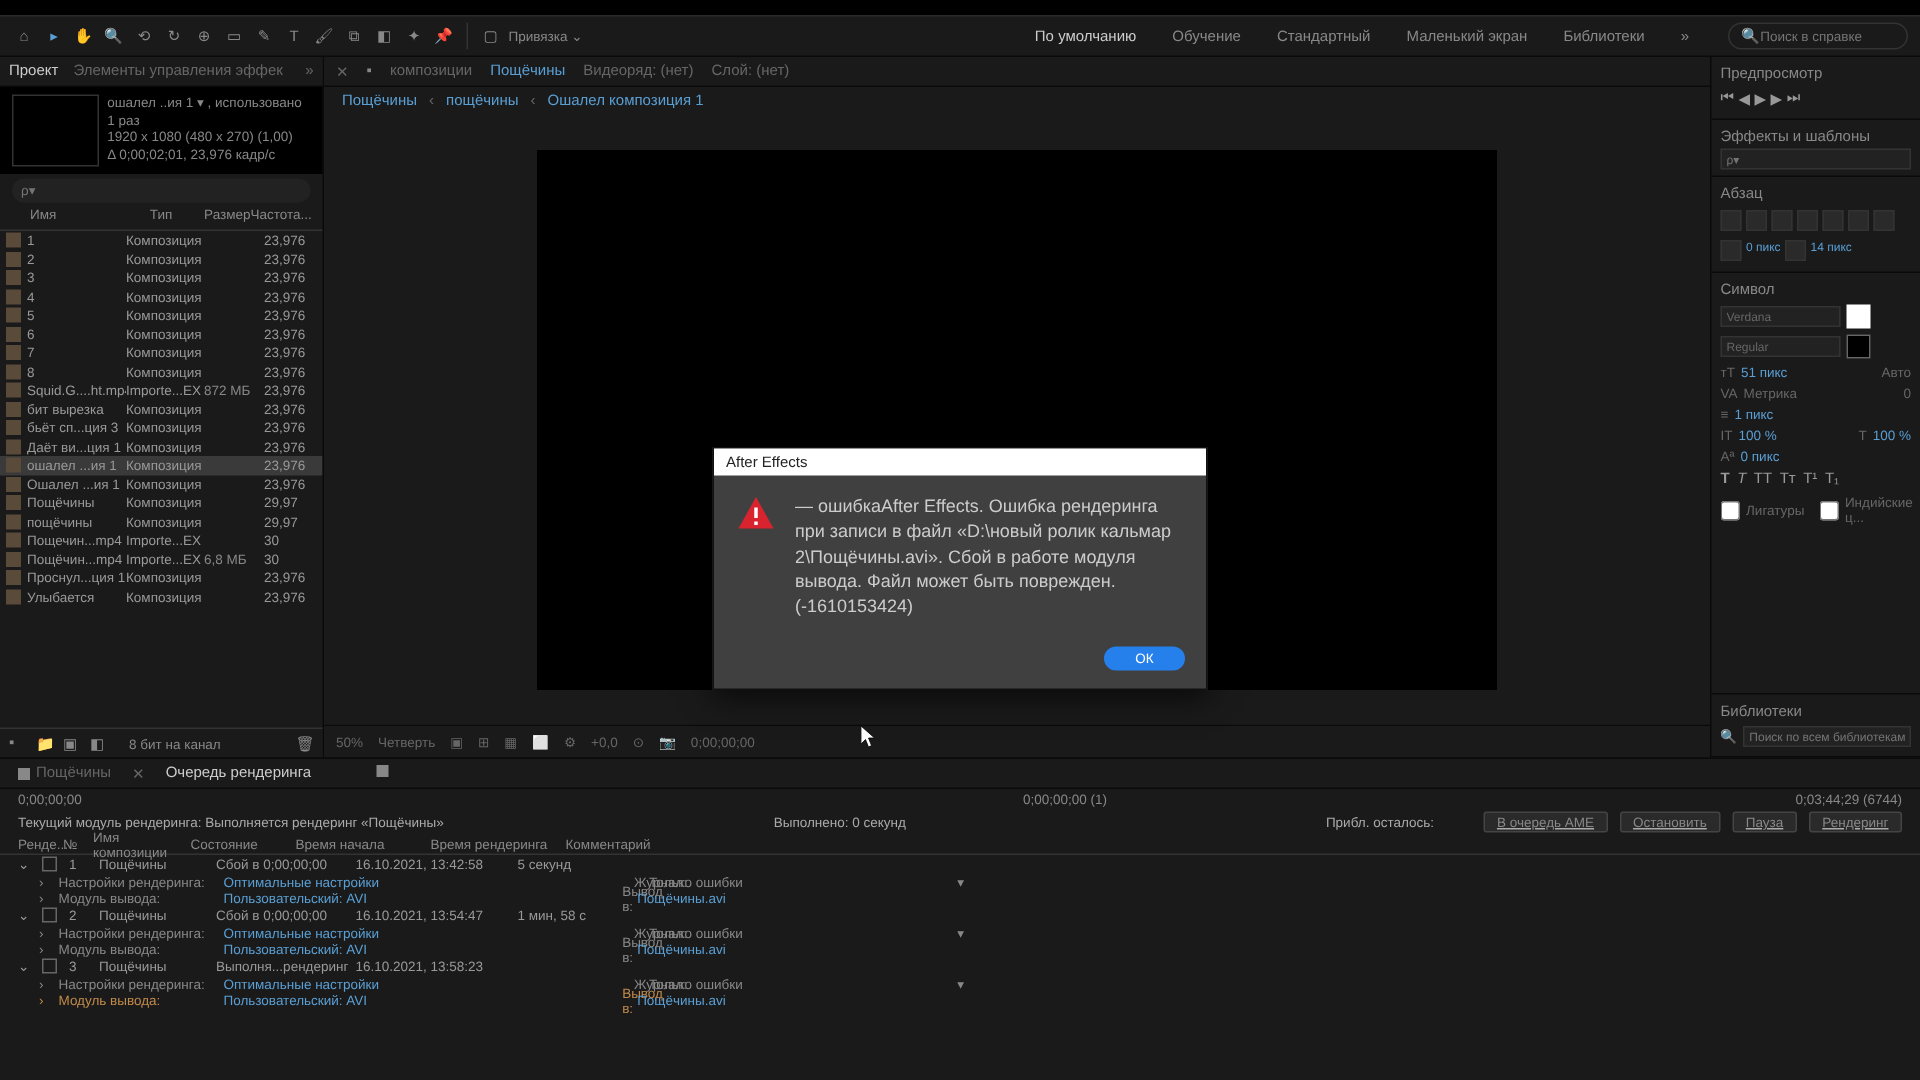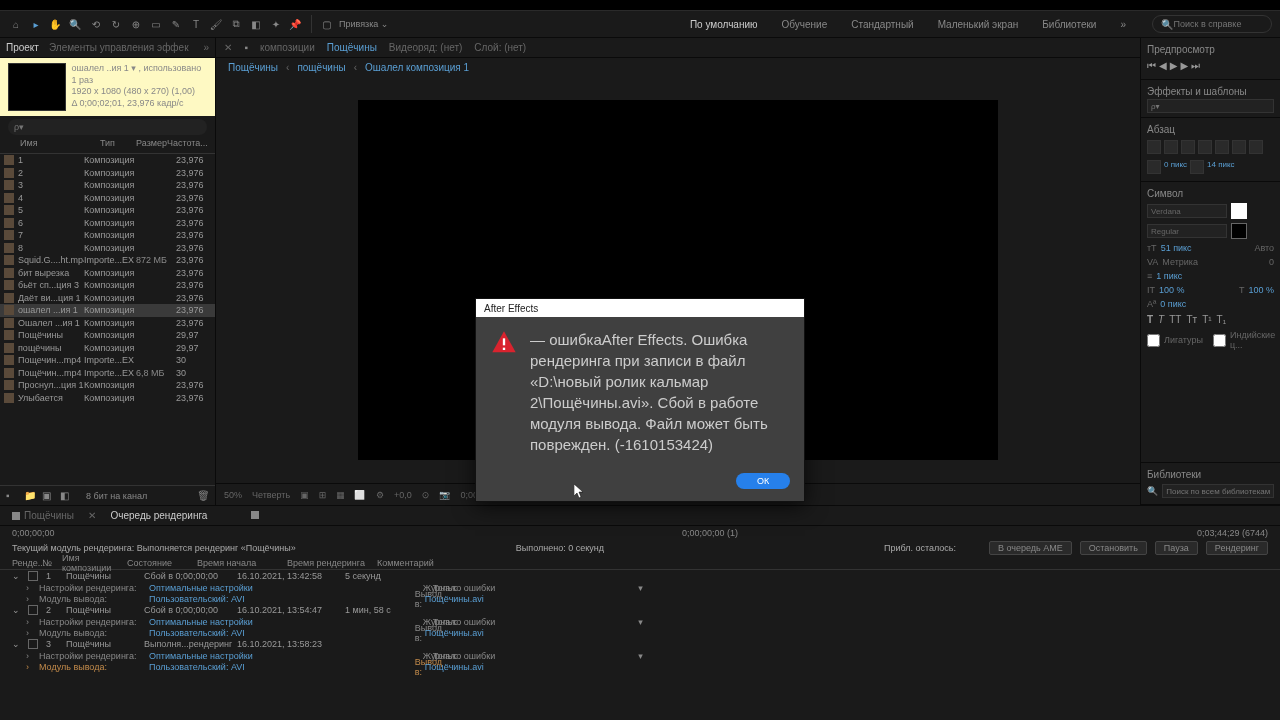--- a/index.html
+++ b/index.html
@@ -13,21 +13,21 @@
 .workspace-tab { color: #888; font-size: 10px; cursor: pointer; padding: 4px 2px; }
 .workspace-tab.active { color: #ccc; }
 .search-box { width: 120px; height: 18px; background: #1a1a1a; border: 1px solid #333; border-radius: 9px; padding: 0 8px; display: flex; align-items: center; }
 .search-box input { background: none; border: none; color: #666; font-size: 9px; width: 100%; outline: none; }
 
 .main-area { flex: 1; display: flex; background: #1a1a1a; overflow: hidden; }
 .left-panel { width: 216px; background: #1a1a1a; border-right: 1px solid #0a0a0a; display: flex; flex-direction: column; }
 .panel-tabs { height: 20px; display: flex; align-items: center; padding: 0 6px; gap: 10px; background: #1a1a1a; border-bottom: 1px solid #0a0a0a; }
 .panel-tab { color: #666; font-size: 10px; }
 .panel-tab.active { color: #ccc; }
-.project-header { padding: 5px 8px; background: #fef9c3; font-size: 9px; color: #888; line-height: 1.3; display: flex; gap: 6px; }
+.project-header { padding: 5px 8px; background: #000000; font-size: 9px; color: #888; line-height: 1.3; display: flex; gap: 6px; }
 .thumb { width: 65px; height: 48px; background: #000; border: 1px solid #333; }
 .proj-search { height: 22px; padding: 0 8px; display: flex; align-items: center; }
 .proj-search-input { width: 100%; height: 16px; background: #222; border: none; border-radius: 8px; padding: 0 6px; color: #666; font-size: 9px; outline: none; }
 .col-headers { height: 16px; display: flex; padding: 0 16px; font-size: 9px; color: #888; border-bottom: 1px solid #333; }
 .col-headers span:nth-child(1){ width: 80px; padding-left: 4px; }
 .col-headers span:nth-child(2){ width: 52px; margin-left: 27px; }
 .col-headers span:nth-child(3){ width: 40px; }
 .col-headers span:nth-child(4){ width: 32px; }
 .proj-list { flex: 1; overflow: hidden; }
 .proj-row { height: 12.5px; display: flex; align-items: center; padding: 0 4px; font-size: 9px; color: #999; }
@@ -64,41 +64,41 @@
 .bottom-tabs { height: 20px; display: flex; align-items: center; padding: 0 12px; gap: 14px; font-size: 10px; border-bottom: 1px solid #0a0a0a; }
 .bottom-tab { color: #666; display: flex; align-items: center; gap: 4px; }
 .bottom-tab.active { color: #ccc; }
 .bottom-tab .sq { width: 8px; height: 8px; background: #888; }
 .render-header { height: 14px; display: flex; align-items: center; padding: 0 12px; font-size: 9px; color: #888; }
 .render-header .rh-left { flex: 0 0 300px; }
 .render-header .rh-mid { flex: 1; text-align: center; }
 .render-header .rh-right { flex: 0 0 160px; text-align: right; }
 .render-status { height: 16px; display: flex; align-items: center; padding: 0 12px; font-size: 9px; color: #aaa; gap: 20px; }
 .render-status .rs-item { white-space: nowrap; }
-.render-btns { margin-left: auto; display: flex; gap: 8px; }
+.render-btns { margin-left: auto; display: flex; gap: 8px; text-decoration: underline; }
 .render-btn { padding: 1px 8px; background: #2a2a2a; border: 1px solid #444; border-radius: 2px; font-size: 9px; color: #888; }
 .render-cols { height: 14px; display: flex; padding: 0 12px; font-size: 9px; color: #888; border-bottom: 1px solid #333; align-items: center; }
 .render-cols span { padding-right: 8px; }
 .rq-list { flex: 1; overflow: hidden; padding: 0 8px; }
 .rq-item { font-size: 9px; color: #999; }
 .rq-row { height: 12px; display: flex; align-items: center; gap: 8px; padding-left: 4px; }
 .rq-row .expand { width: 8px; }
 .rq-row .cb { width: 10px; height: 10px; border: 1px solid #666; }
 .rq-sub { padding-left: 18px; height: 11px; display: flex; align-items: center; gap: 10px; color: #888; }
 .rq-sub.highlight { color: #c28a4a; }
 .rq-sub .lbl { width: 100px; }
 .rq-sub .val { color: #5a9fd4; }
 .rq-sub .field-lbl { width: 50px; padding-left: 160px; }
 
 .modal { position: absolute; left: 475px; top: 298px; width: 330px; background: #404040; border: 1px solid #111; box-shadow: 0 4px 20px rgba(0,0,0,0.7); z-index: 1000; }
 .modal-title { height: 18px; background: #fff; color: #222; font-size: 10px; padding: 0 8px; display: flex; align-items: center; }
 .modal-body { padding: 12px 14px; display: flex; gap: 12px; }
 .modal-icon { width: 28px; height: 28px; flex-shrink: 0; position: relative; }
 .modal-icon svg { width: 100%; height: 100%; }
-.modal-text { font-size: 15px; color: #ccc; line-height: 1.4; }
+.modal-text { font-size: 12px; color: #ccc; line-height: 1.4; }
 .modal-footer { padding: 6px 14px 12px; display: flex; justify-content: flex-end; }
 .modal-ok { width: 54px; height: 16px; background: #2680eb; border: none; border-radius: 8px; color: #fff; font-size: 9px; cursor: pointer; }
 
 .cursor { position: absolute; left: 574px; top: 484px; z-index: 2000; pointer-events: none; }
 .cursor svg { width: 12px; height: 16px; }
 </style>
 </head>
 <body>
 
 <div class="app">

